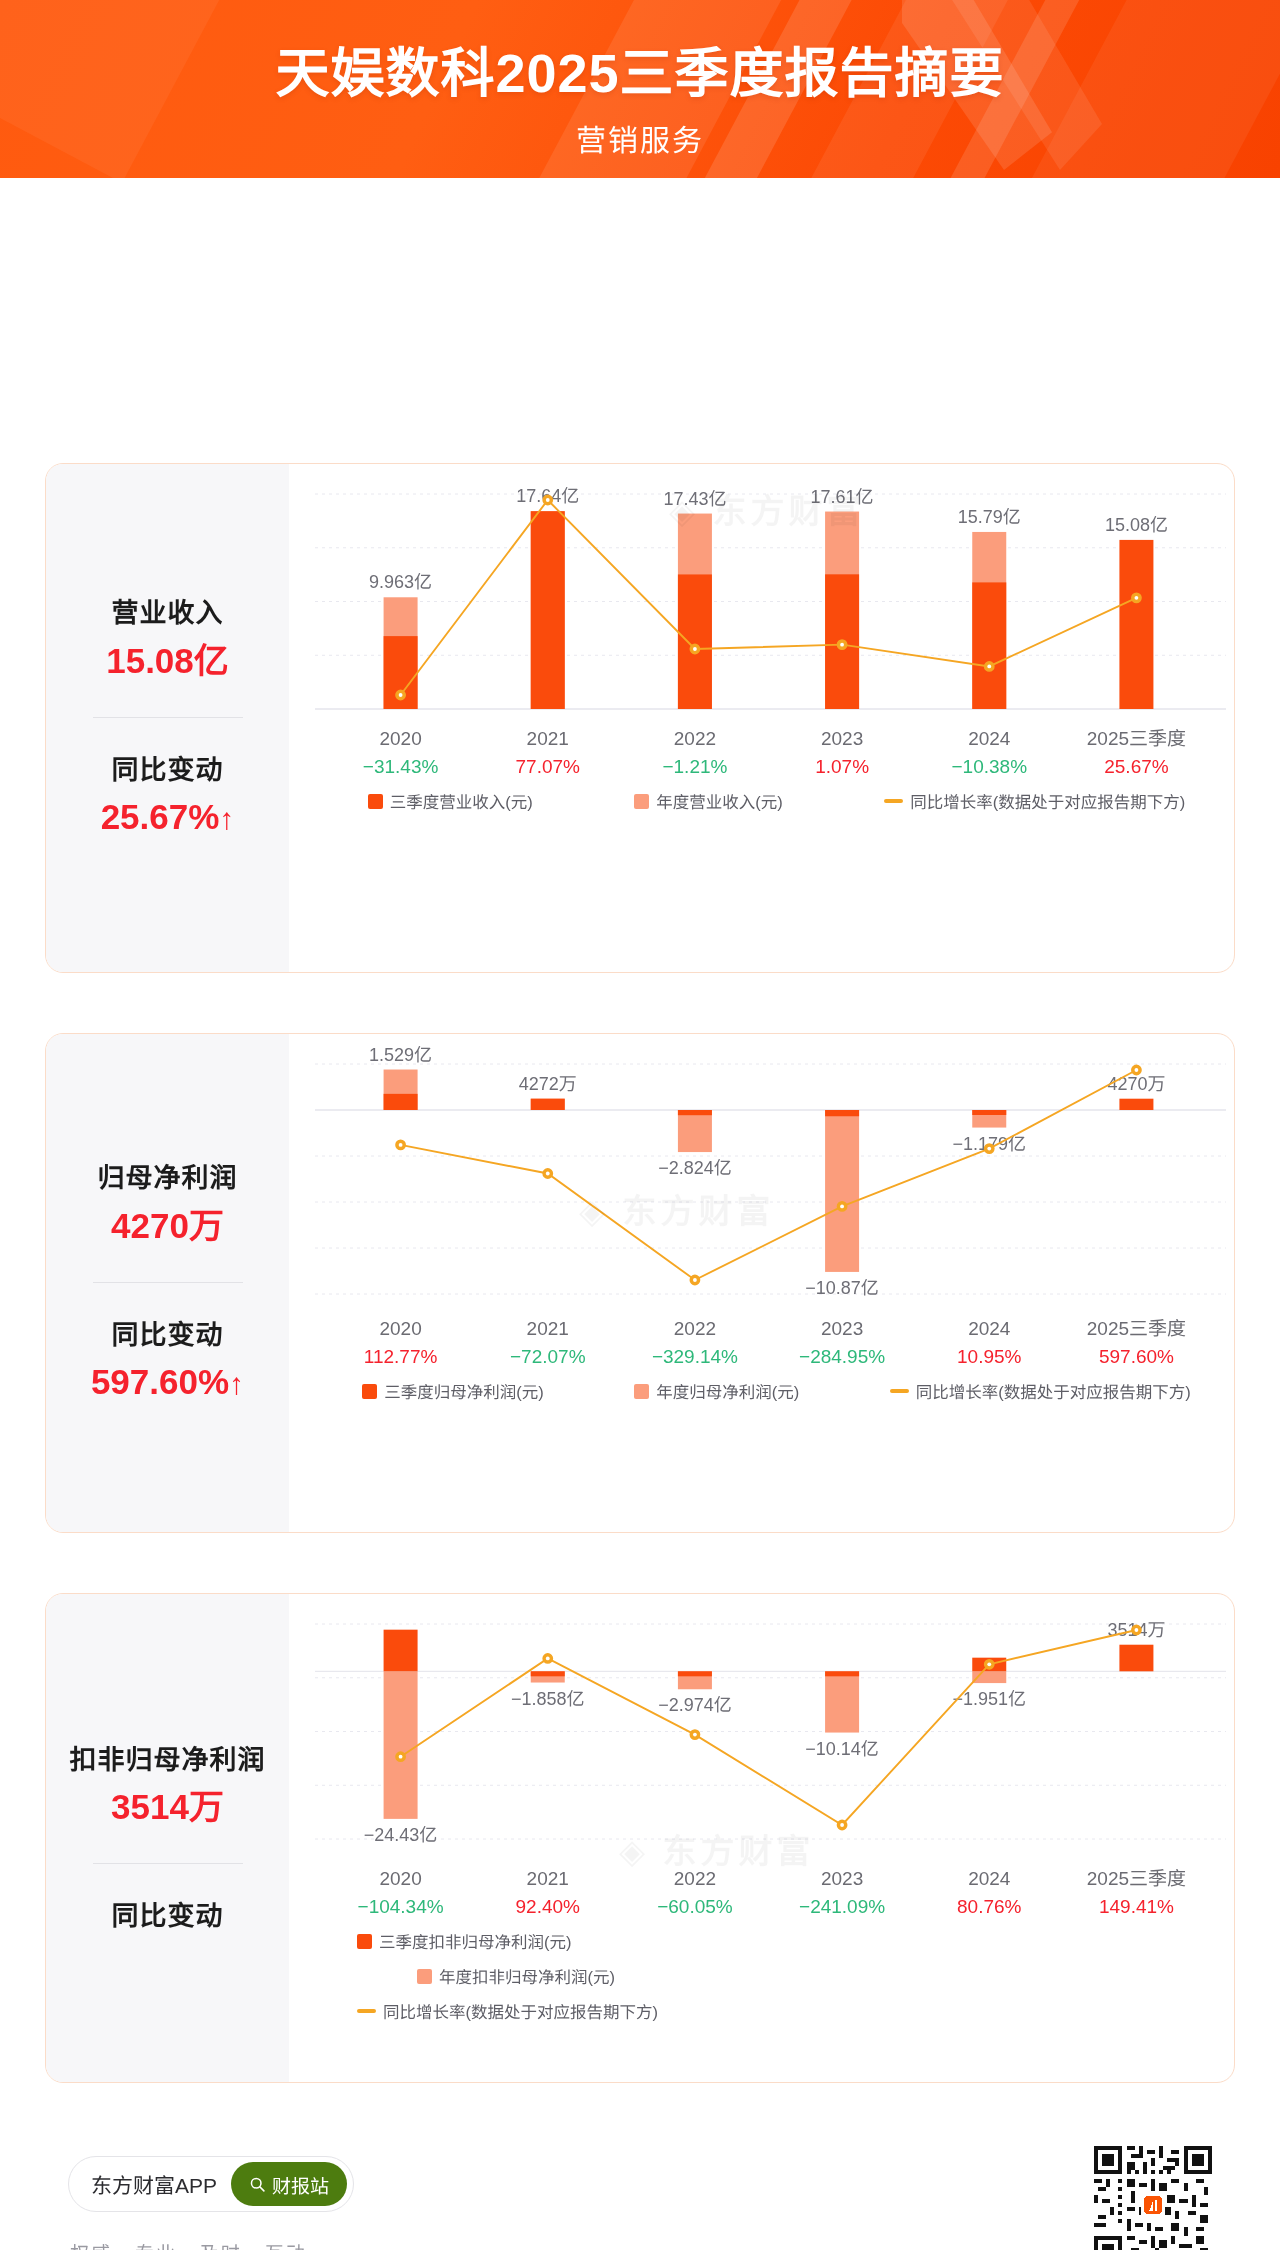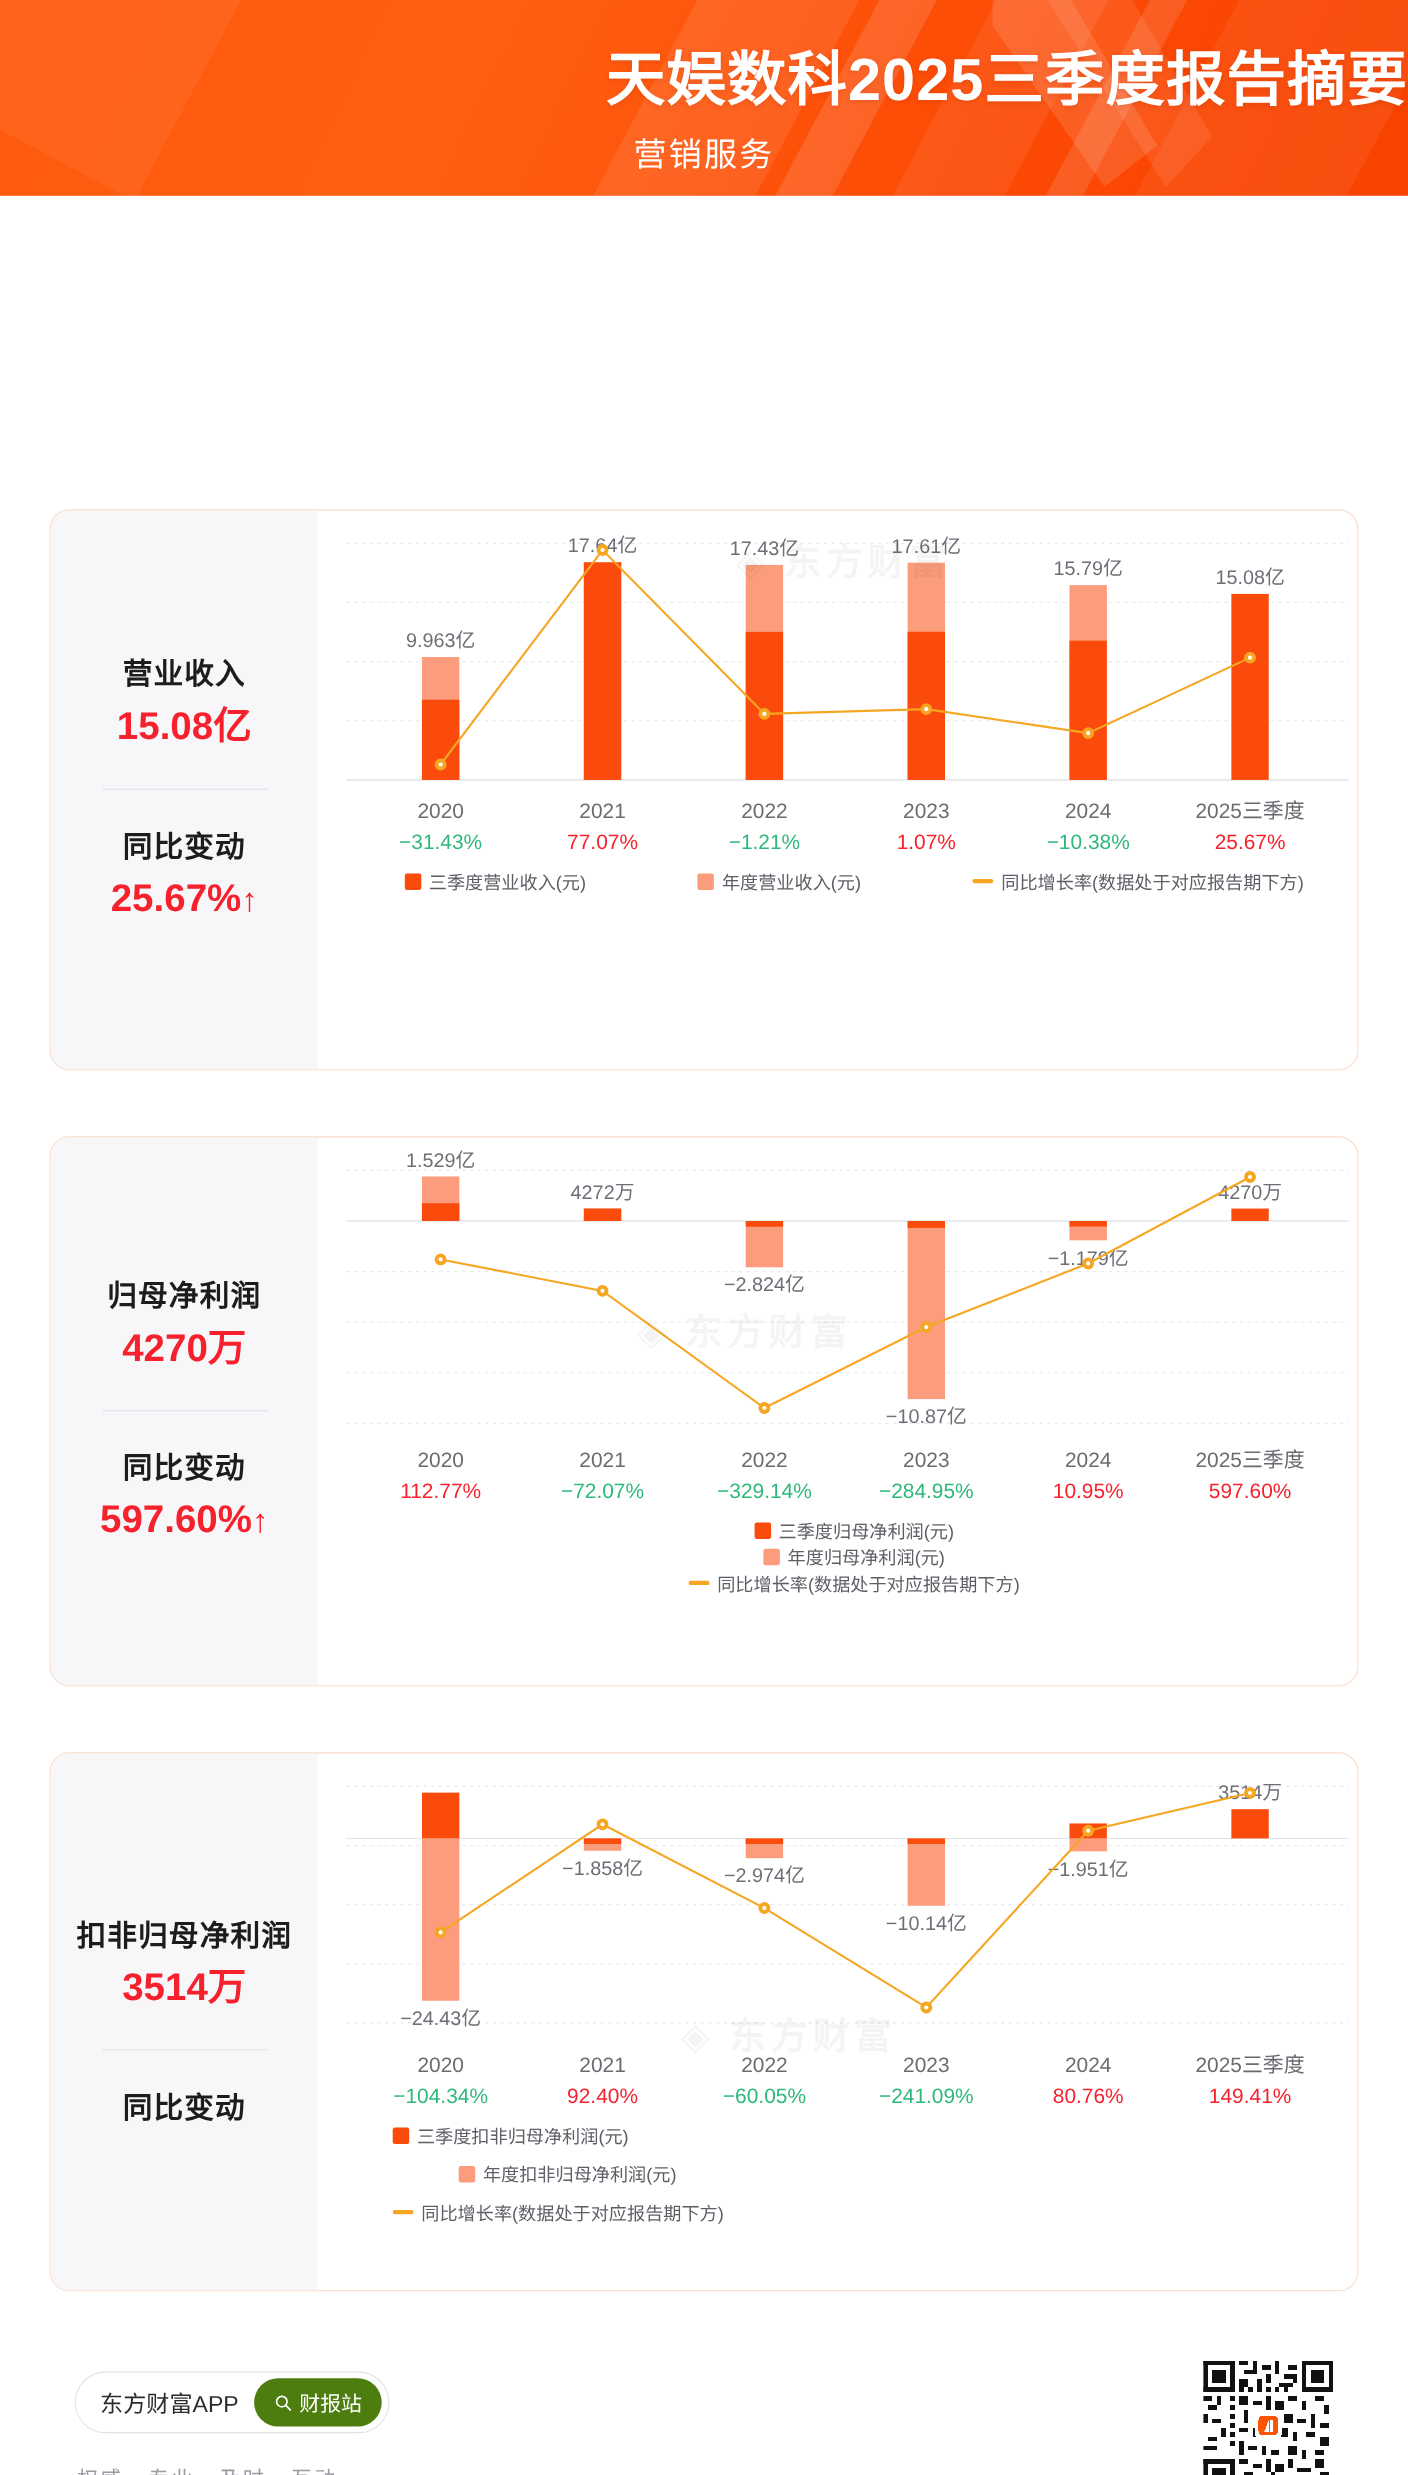--- a/index.html
+++ b/index.html
@@ -32,21 +32,21 @@
     position:absolute; left:902px; top:-40px; width:150px; height:210px;
     background:rgba(255,255,255,0.12);
     clip-path:polygon(0 0, 32% 0, 100% 82%, 68% 100%, 0 30%);
   }
   .hdr-chev2 {
     position:absolute; left:952px; top:-60px; width:150px; height:230px;
     background:rgba(255,255,255,0.09);
     clip-path:polygon(0 0, 28% 0, 100% 80%, 72% 100%, 0 26%);
   }
   .hdr-title {
-    position:absolute; top:44px; left:0; width:1280px; text-align:right;
+    position:absolute; top:44px; left:0; width:1280px; text-align:center;
     color:#ffffff; font-size:54px; font-weight:bold; letter-spacing:1px;
     line-height:1.08; text-shadow:0 2px 5px rgba(150,40,0,0.18);
   }
   .hdr-sub {
     position:absolute; top:116px; left:0; width:1280px; text-align:center;
     color:#ffffff; font-size:30px; font-weight:normal; letter-spacing:2px;
   }
 
   
   .page-body {
@@ -326,21 +326,21 @@
             </div>
             <div class="xcell">
               <div class="yr">2024</div>
               <div class="pct up">10.95%</div>
             </div>
             <div class="xcell">
               <div class="yr">2025三季度</div>
               <div class="pct up">597.60%</div>
             </div>
           </div>
-          <div class="legend" style="top: 345px; width: 947px; padding-left: 28px; justify-content: space-around; flex-direction: column;">
+          <div class="legend" style="top: 345px; width: 947px; padding-left: 28px; justify-content: space-around;">
             <div class="legend-item">
               <span class="lg-sq" style="background: rgb(250, 75, 12);"></span>
               <span>三季度归母净利润(元)</span>
             </div>
             <div class="legend-item">
               <span class="lg-sq" style="background: rgb(251, 157, 124);"></span>
               <span>年度归母净利润(元)</span>
             </div>
             <div class="legend-item">
               <span class="lg-line" style="background: rgb(245, 166, 35);"></span>

